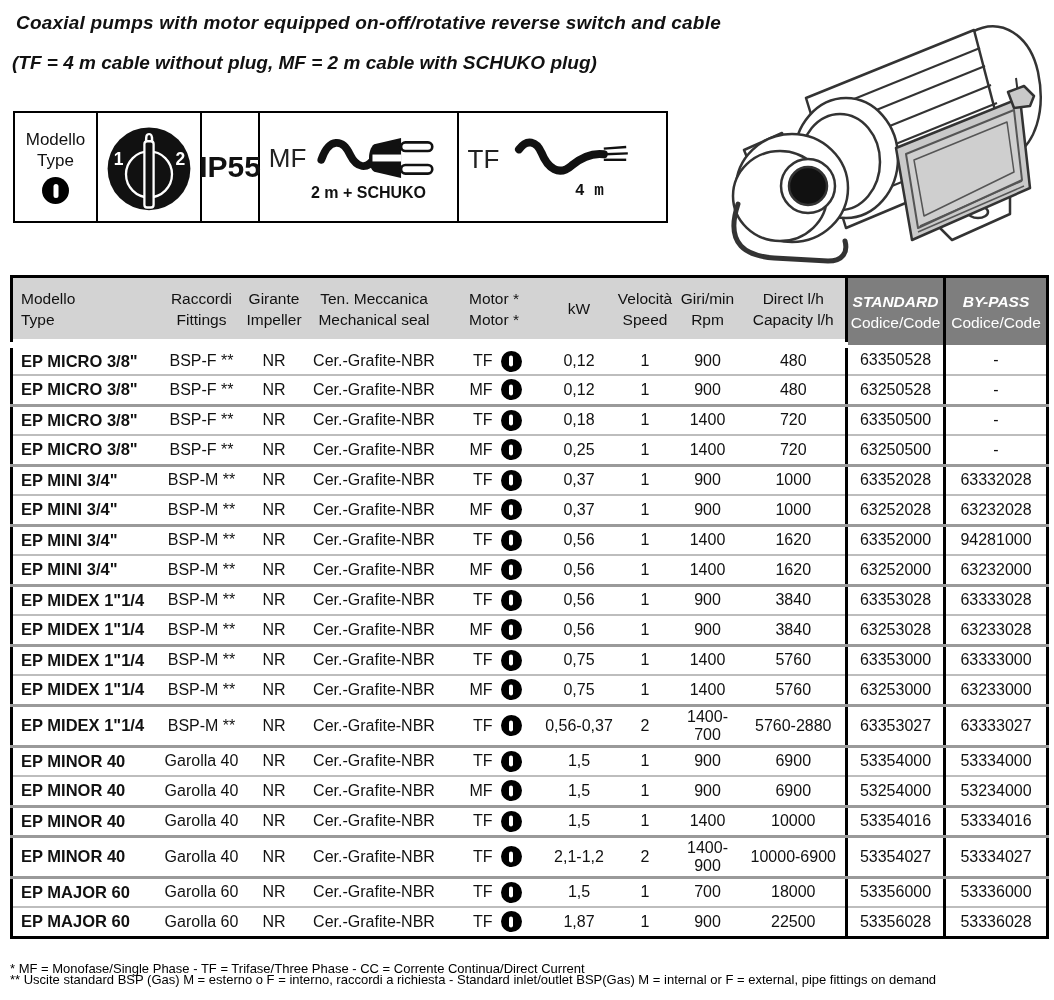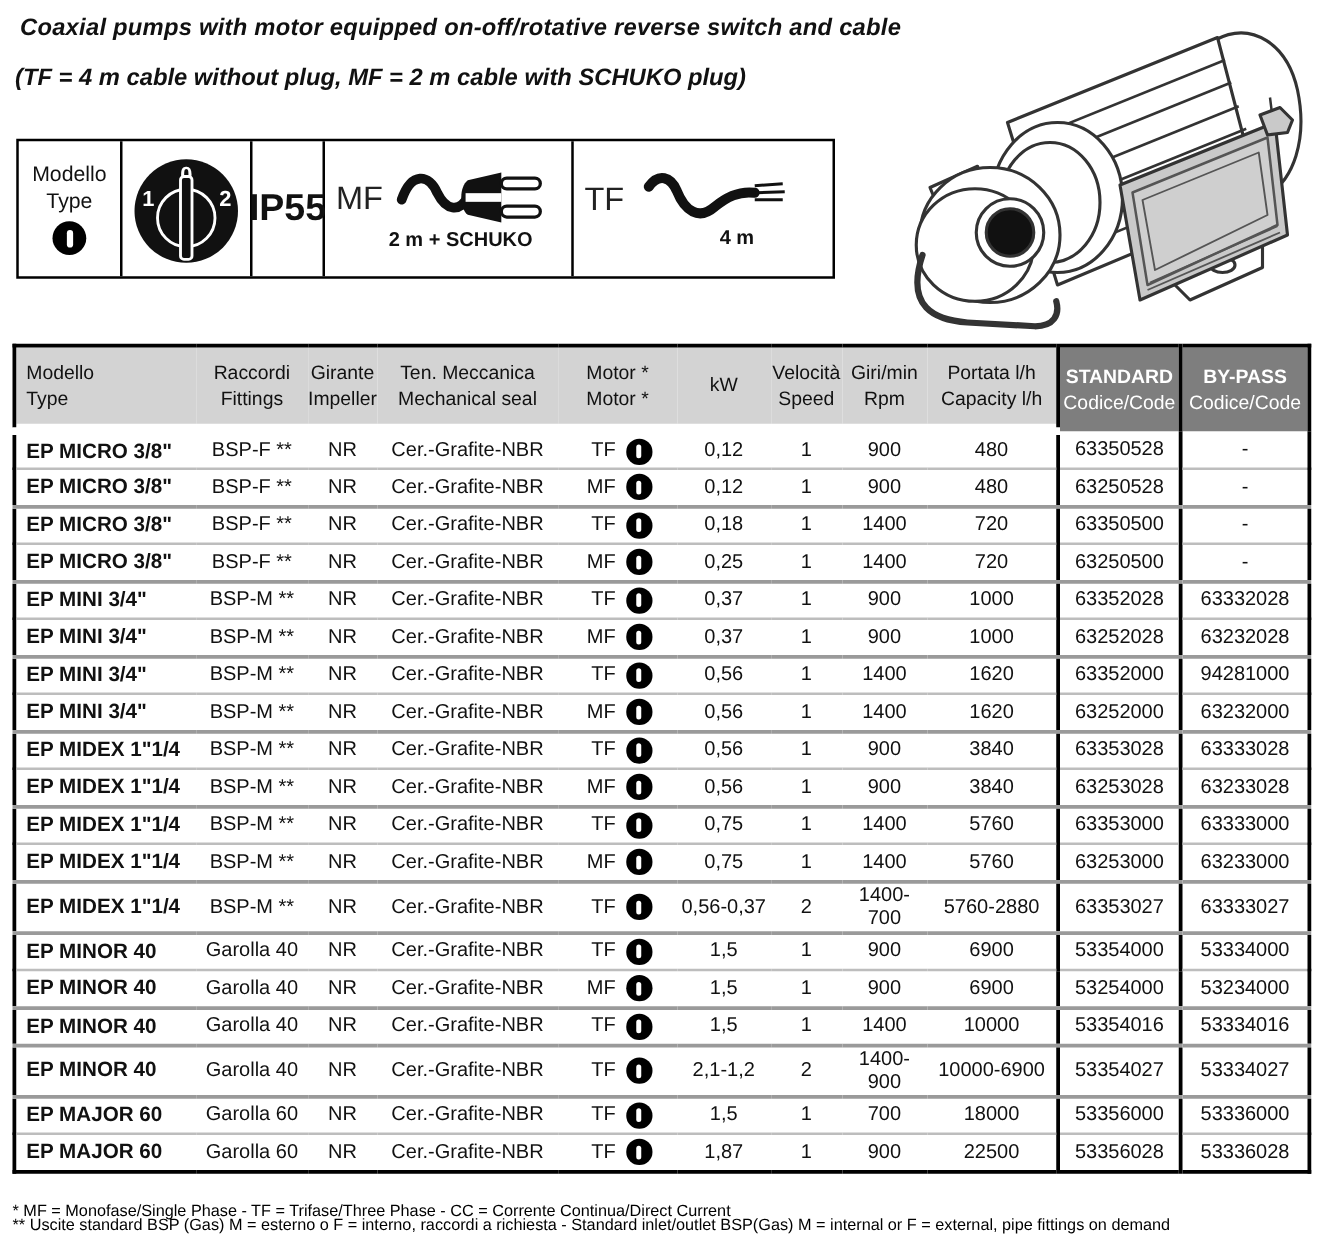--- a/index.html
+++ b/index.html
@@ -27,41 +27,41 @@
   .lcell{border-right:2px solid #000;display:flex;flex-direction:column;align-items:center;justify-content:center;}
   .lcell:last-child{border-right:none;}
   .lc-type{width:83px;gap:1px;}
   .lc-type .t{font-size:17px;line-height:20px;}
   .lc-switch{width:104px;}
   .lc-ip{width:58px;font-size:30px;font-weight:bold;}
   .lc-mf{width:199px;flex-direction:row;flex-wrap:wrap;align-content:center;justify-content:center;gap:4px 10px;}
   .lc-tf{width:181px;flex-direction:row;flex-wrap:wrap;align-content:center;justify-content:center;gap:2px 12px;}
   .plug-label{font-size:26px;color:#222;}
   .cable-note{width:100%;text-align:center;font-size:16px;font-weight:bold;margin-top:-4px;}
-  .lc-tf .cable-note{padding-left:80px;}
+  .lc-tf .cable-note{padding-left:80px;font-family:Liberation Mono, monospace;}
   .lc-mf .cable-note{padding-left:20px;}
 
   .type-dot{display:inline-block;width:27px;height:27px;border-radius:50%;background:#000;position:relative;}
   .type-dot::after{content:"";position:absolute;left:50%;top:50%;transform:translate(-50%,-50%);width:5px;height:14px;border-radius:3px;background:#fff;}
   .type-dot.small{width:21px;height:21px;}
   .type-dot.small::after{width:4px;height:11px;}
 
   
   .pump-art{position:absolute;left:690px;top:2px;width:364px;height:265px;}
 
   
   .tblwrap{position:absolute;left:10px;top:275px;width:1036px;}
   table{border-collapse:collapse;table-layout:fixed;width:1036px;border:3px solid #000;background:#fff;}
   th{padding:0;vertical-align:top;font-weight:normal;}
   th .hl{height:61px;background:var(--header-light);display:flex;flex-direction:column;justify-content:center;align-items:center;line-height:21px;font-size:15.5px;}
   th .hl.left{align-items:flex-start;padding-left:8px;}
   th{border-bottom:6px solid #fff;}
   th.dark{border-bottom:none;}
   th .hd{height:67px;background:var(--header-dark);color:#fff;display:flex;flex-direction:column;justify-content:center;align-items:center;line-height:21px;font-size:15.5px;}
-  th .hd .b{font-weight:bold;}
+  th .hd .b{font-weight:bold;font-style:italic;}
   th.vline,td.vline{border-left:3px solid #000;}
   td{height:30px;font-size:16px;text-align:center;padding:1px 2px;border-bottom:2px solid var(--row-sep);}
   tr.group-end td{border-bottom:3px solid var(--group-sep);}
   tr:last-child td{border-bottom:none;}
   td.c-model{text-align:left;font-weight:bold;padding-left:8px;font-size:16.5px;}
   .motor-wrap{display:flex;align-items:center;justify-content:center;gap:8px;}
   .motor-label{min-width:26px;text-align:right;}
 
   .foot{position:absolute;left:10px;font-size:13px;line-height:19px;color:#000;}
   .foot.f1{top:959px;}
@@ -219,21 +219,21 @@
             </div>
           </th>
         <th>
             <div class="hl">
               <span>Giri/min</span>
               <span>Rpm</span>
             </div>
           </th>
         <th>
             <div class="hl">
-              <span>Portata l/h</span>
+              <span>Direct l/h</span>
               <span>Capacity l/h</span>
             </div>
           </th>
         <th class="dark vline">
             <div class="hd">
               <span class="b">STANDARD</span>
               <span>Codice/Code</span>
             </div>
           </th>
         <th class="dark vline">

